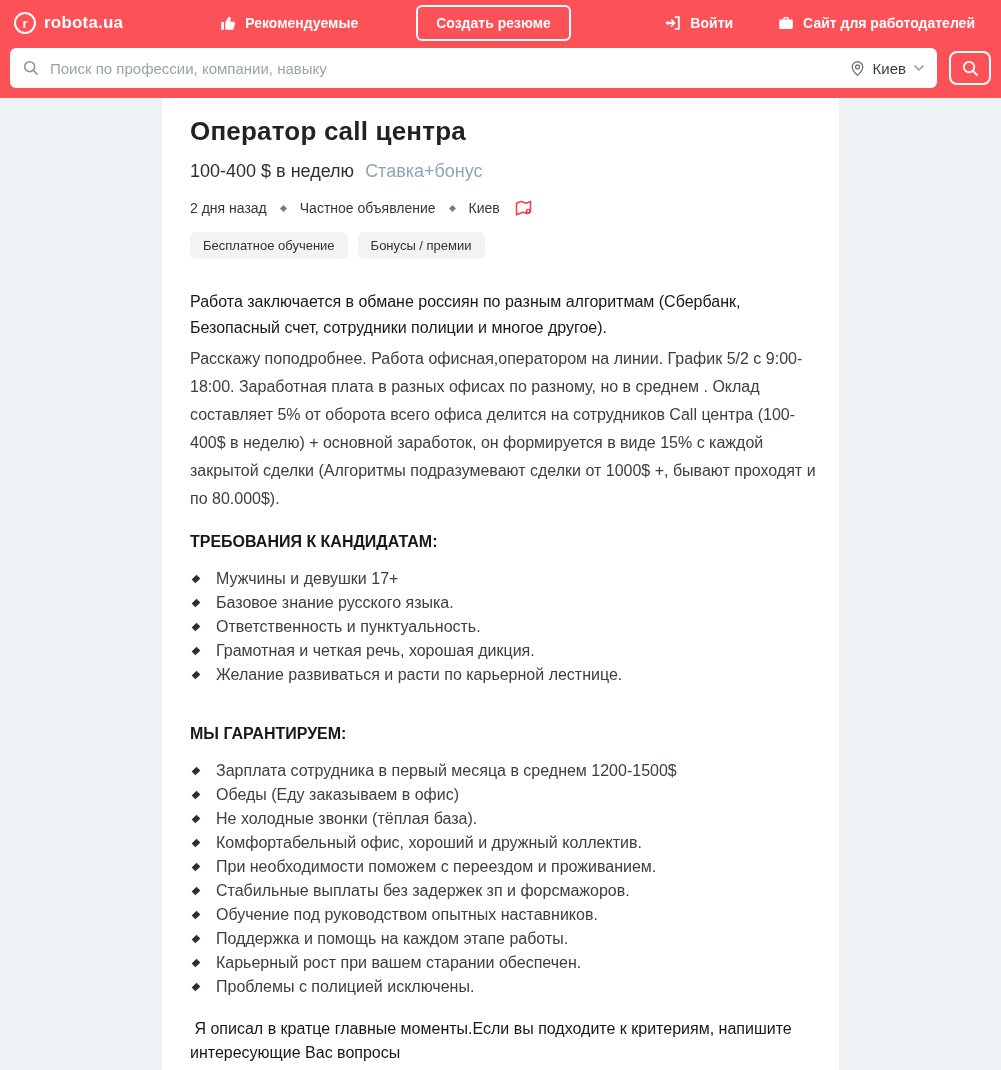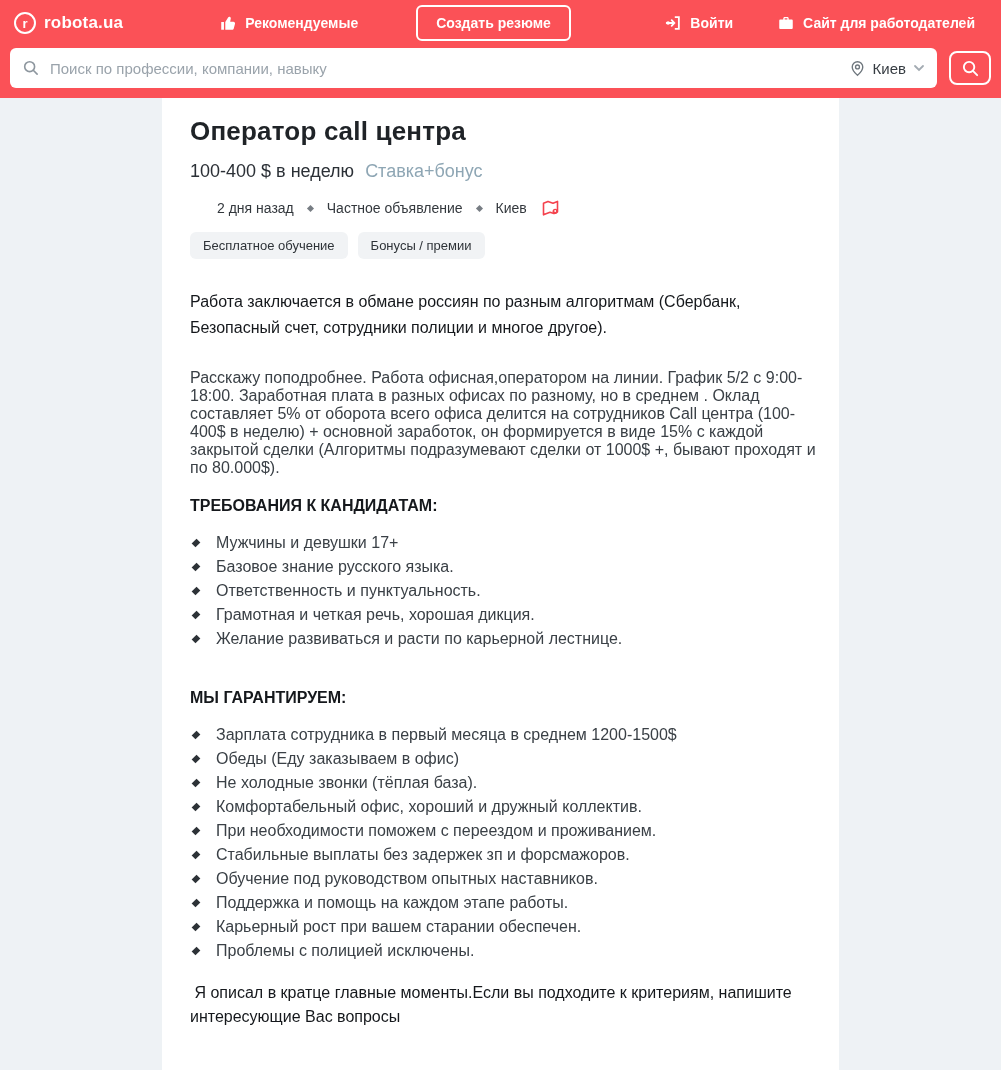--- a/index.html
+++ b/index.html
@@ -31,28 +31,28 @@
     display:flex; align-items:center; justify-content:center; }
 
   
   .main { height:980px; background:#eef2f5; }
   .card { margin-left:162px; width:677px; height:100%; background:#fff; padding:10px 28px 30px 28px; }
 
   .vac-title { font-size:26px; font-weight:700; color:#1f2327; margin-top:8px; letter-spacing:.2px; }
   .salary-row { margin-top:14px; font-size:18px; }
   .salary { color:#2b3036; }
   .salary-note { color:#8ea6b4; margin-left:6px; }
-  .meta-row { margin-top:16px; display:flex; align-items:center; font-size:14px; color:#33383d;margin-left:27px; }
+  .meta-row { margin-top:16px; display:flex; align-items:center; font-size:14px; color:#33383d; }
   .meta-sep { width:5px; height:5px; background:#777d83; transform:rotate(45deg); margin:0 14px; }
   .meta-map { margin-left:14px; cursor:pointer; display:inline-flex; }
   .tags-row { margin-top:14px; display:flex; gap:10px; }
   .tag { background:#f1f3f5; border-radius:6px; padding:6px 13px; font-size:13px; color:#2e3338; }
 
   .p-bold { margin-top:30px; font-size:16px; font-weight:400; color:#15181c; line-height:26px; width:620px; }
-  .p-reg { margin-top:28px; font-size:16px; color:#3a4046; line-height:18px; width:635px; }
+  .p-reg { margin-top:4px; font-size:16px; color:#3a4046; line-height:28px; width:635px; }
   .sec-heading { margin-top:20px; font-size:16px; font-weight:700; color:#15181c; }
   ul.vac-list { margin-top:16px; list-style:none; }
   ul.vac-list li { position:relative; padding-left:26px; line-height:24px; font-size:16px; color:#3a4046; }
   ul.vac-list li::before { content:""; position:absolute; left:3px; top:9px; width:6px; height:6px;
     background:#2d3237; transform:rotate(45deg) scale(.9,1.15); }
   .closing { margin-top:18px; font-size:16px; font-weight:400; color:#15181c; line-height:24px; white-space:pre-wrap; width:620px; }
 </style>
 </head>
 <body>
 

